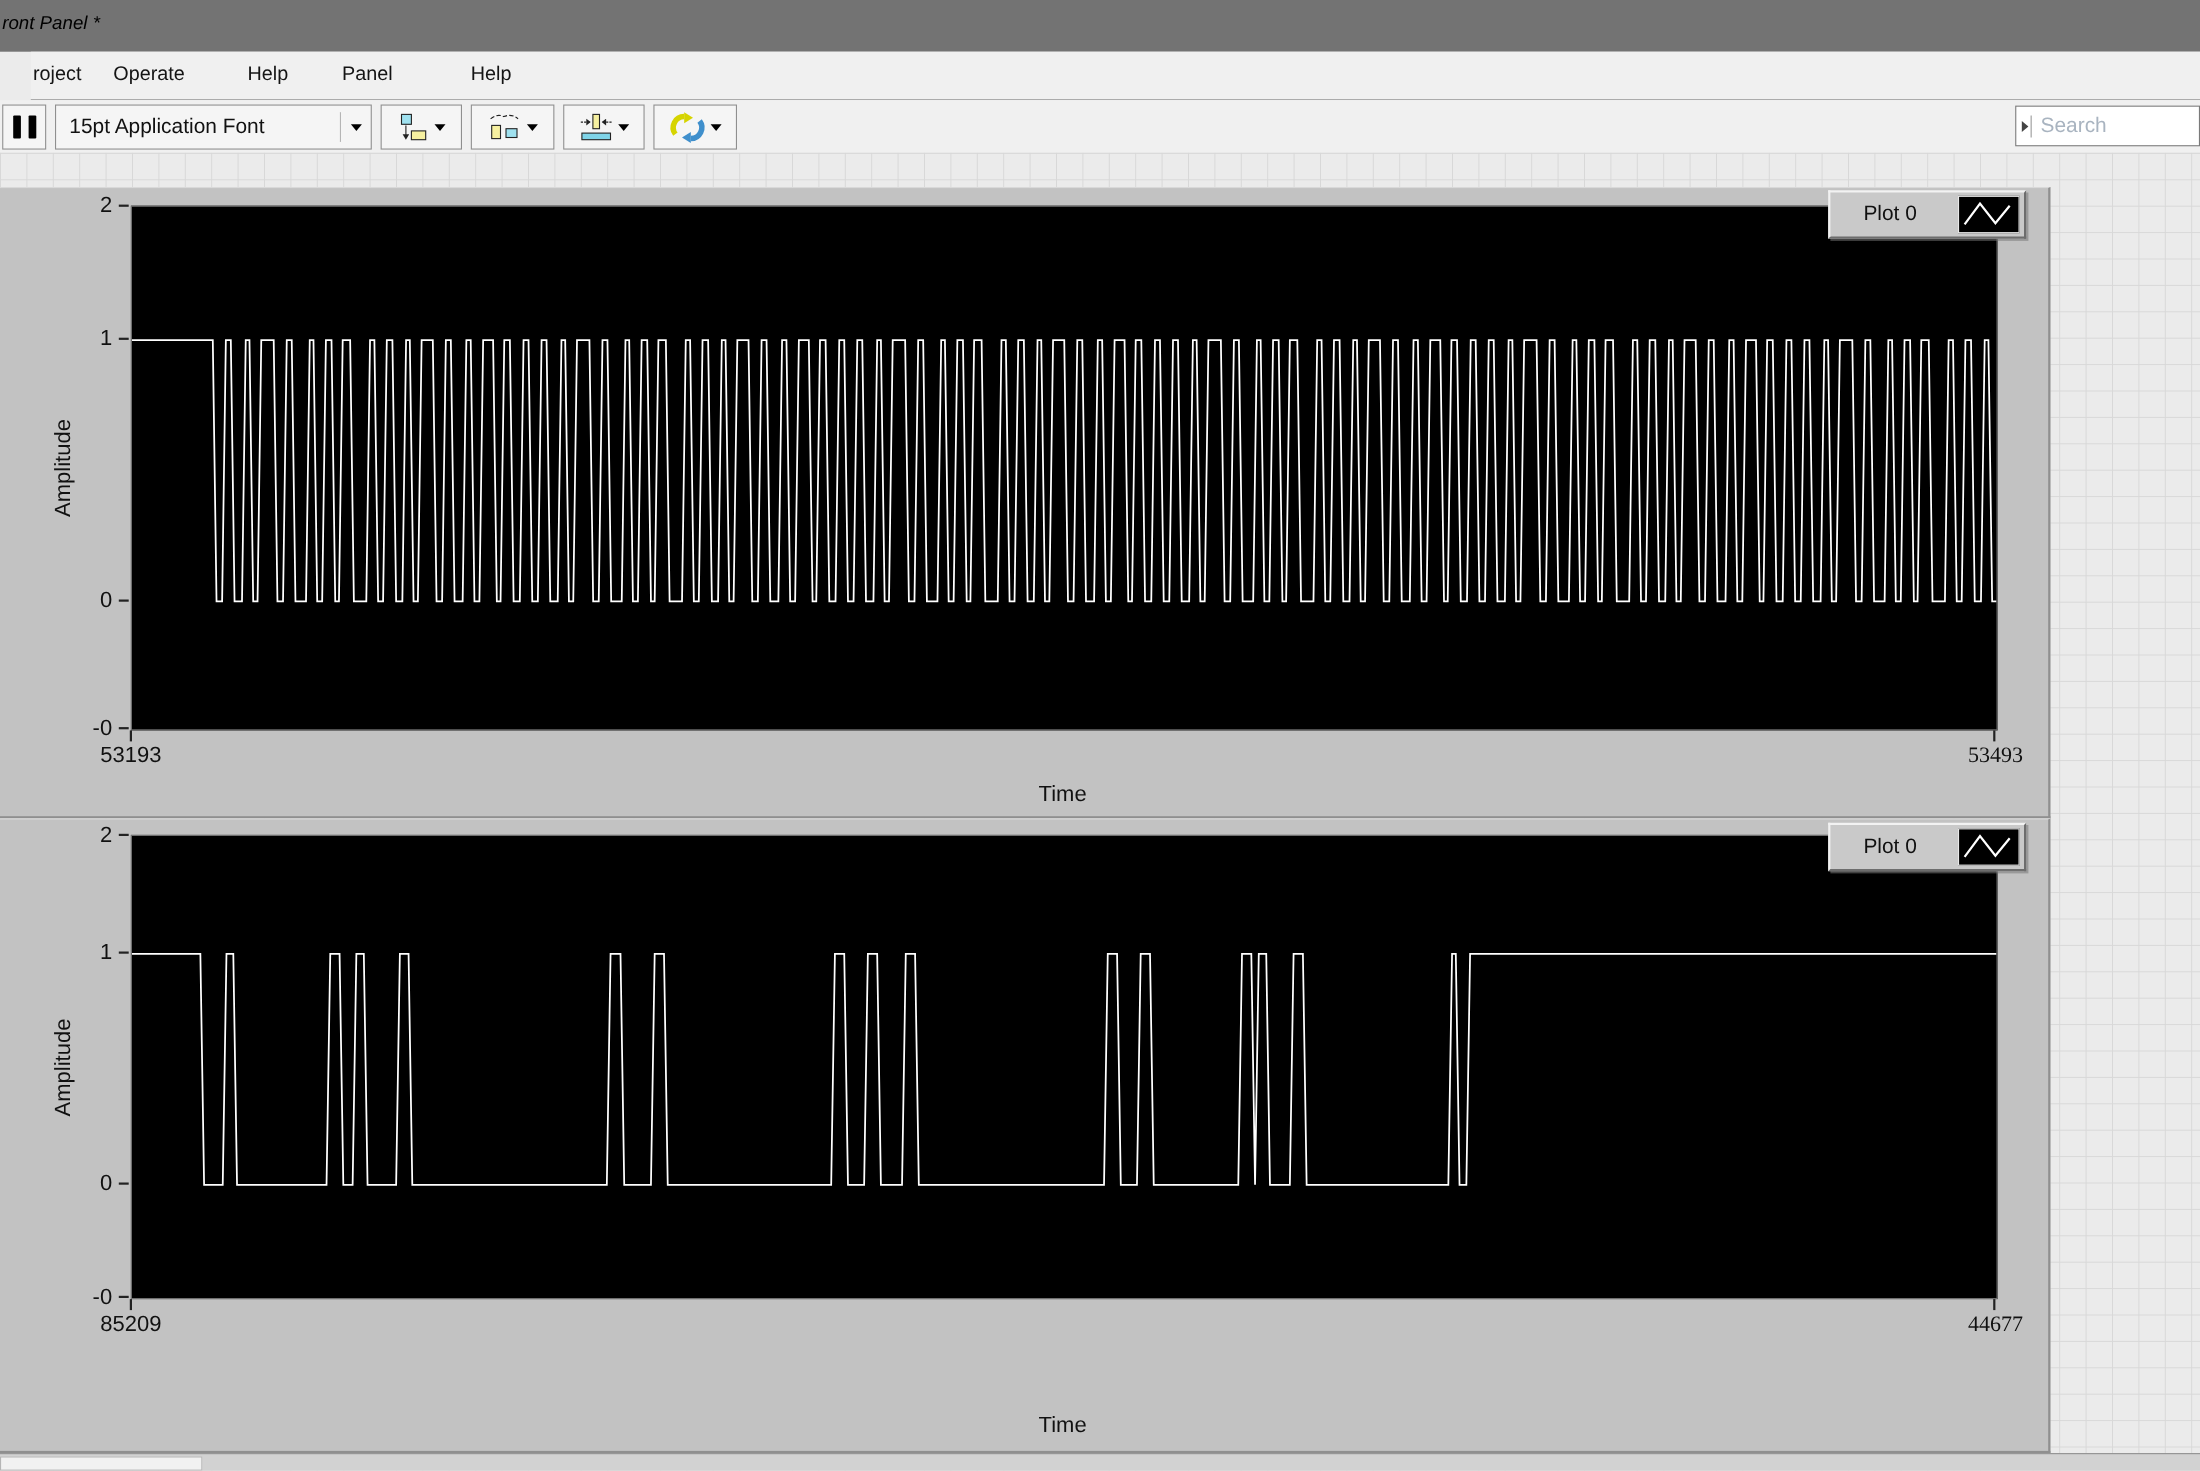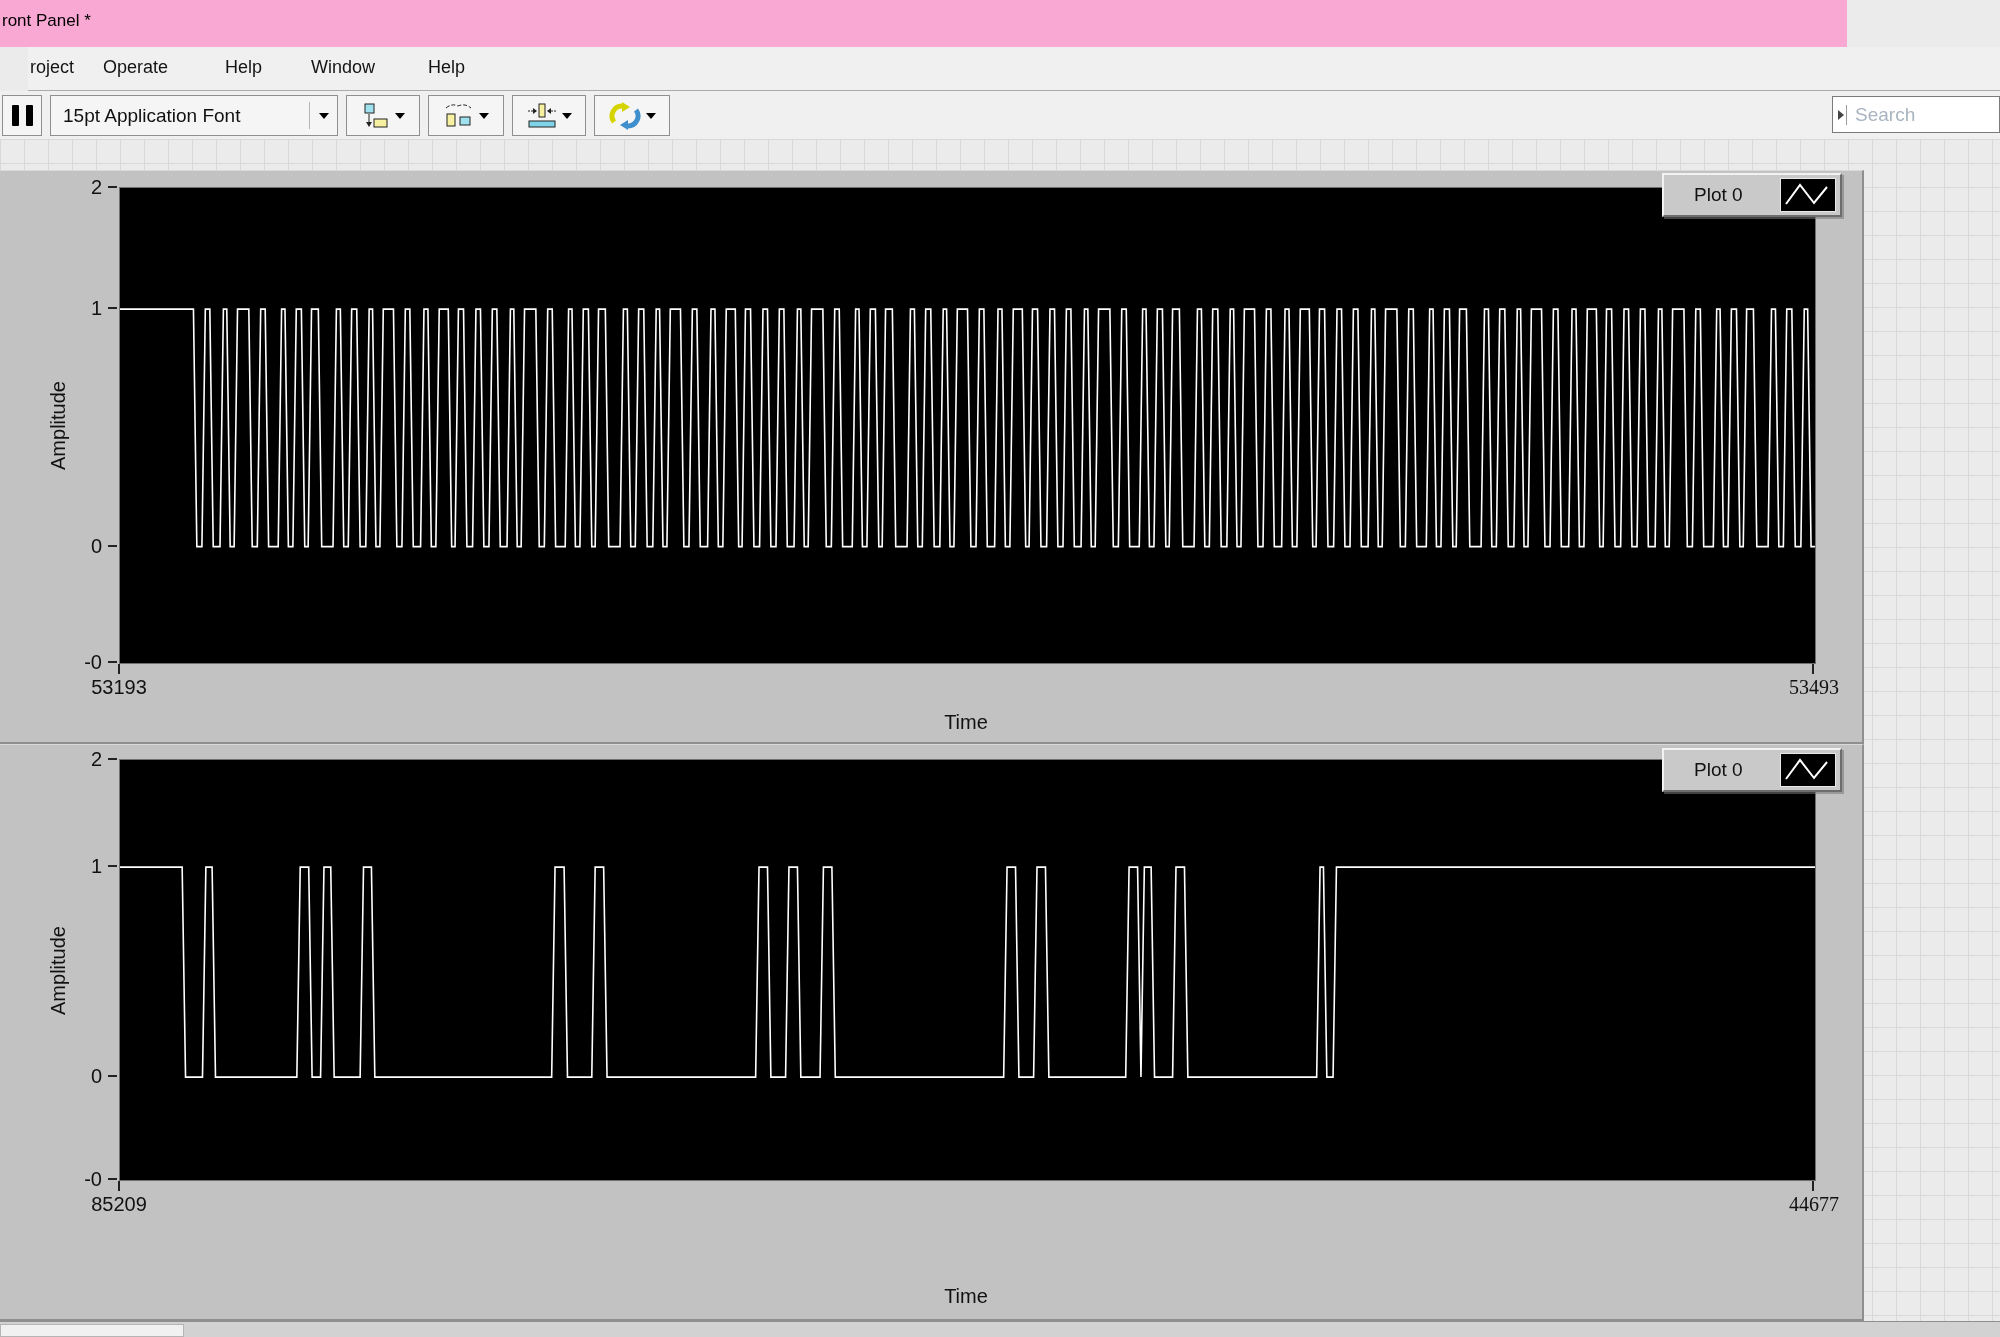--- a/index.html
+++ b/index.html
@@ -2,21 +2,21 @@
 <html><head>
 <meta charset="utf-8">
 <style>
   html,body{margin:0;padding:0;}
   body{
     position:relative;width:2000px;height:1337px;overflow:hidden;
     font-family:"Liberation Sans","DejaVu Sans",sans-serif;
     background:#ebebeb;color:#111;
   }
   
-  .titlebar{position:absolute;left:0;top:0;width:1847px;height:47px;background:#f9a8d4;}
+  .titlebar{position:absolute;left:0;top:0;width:2000px;height:47px;background:#737373;font-style:italic;}
   .titlebar .title{position:absolute;left:2px;top:11px;font-size:17px;color:#000;}
   .menubar{position:absolute;left:0;top:47px;width:2000px;height:43px;background:#f0f0f0;border-bottom:1px solid #ababab;margin-left:28px;}
   .menu-item{position:absolute;top:10px;font-size:18px;color:#141414;cursor:default;}
   .mi-0{left:2px}.mi-1{left:75px}.mi-2{left:197px}.mi-3{left:283px}.mi-4{left:400px}
   .toolbar{position:absolute;left:0;top:91px;width:2000px;height:48px;background:#f0f0f0;border-bottom:1px solid #aeaeae;}
   .tbtn{position:absolute;top:4px;height:41px;background:#f5f5f5;border:1px solid #8f8f8f;box-sizing:border-box;display:flex;align-items:center;justify-content:center;}
   .btn-pause{left:2px;width:40px;}
   .pause-bars{display:flex;gap:7px;}
   .pause-bars i{display:block;width:7px;height:21px;background:#000;border-radius:1px;}
   .btn-font{left:50px;width:288px;justify-content:flex-start;}
@@ -83,21 +83,21 @@
 <body>
 
 <div class="titlebar">
   <span class="title">ront Panel *</span>
 </div>
 
 <div class="menubar">
   <span class="menu-item mi-0">roject</span>
   <span class="menu-item mi-1">Operate</span>
   <span class="menu-item mi-2">Help</span>
-  <span class="menu-item mi-3">Window</span>
+  <span class="menu-item mi-3">Panel</span>
   <span class="menu-item mi-4">Help</span>
 </div>
 
 <div class="toolbar">
   <div class="tbtn btn-pause">
     <span class="pause-bars">
         <i></i>
         <i></i>
       </span>
   </div>

